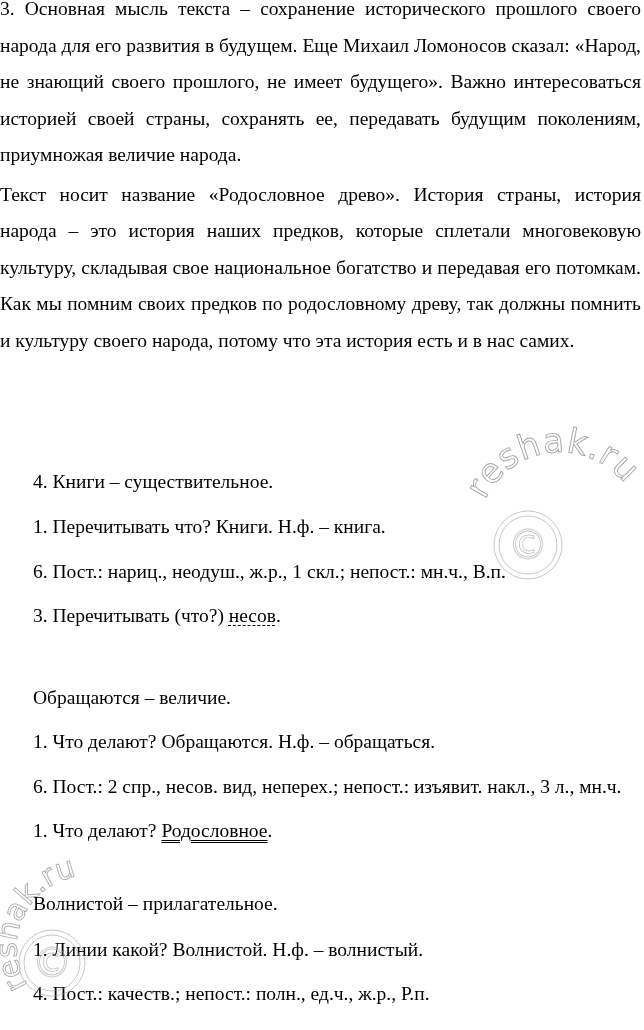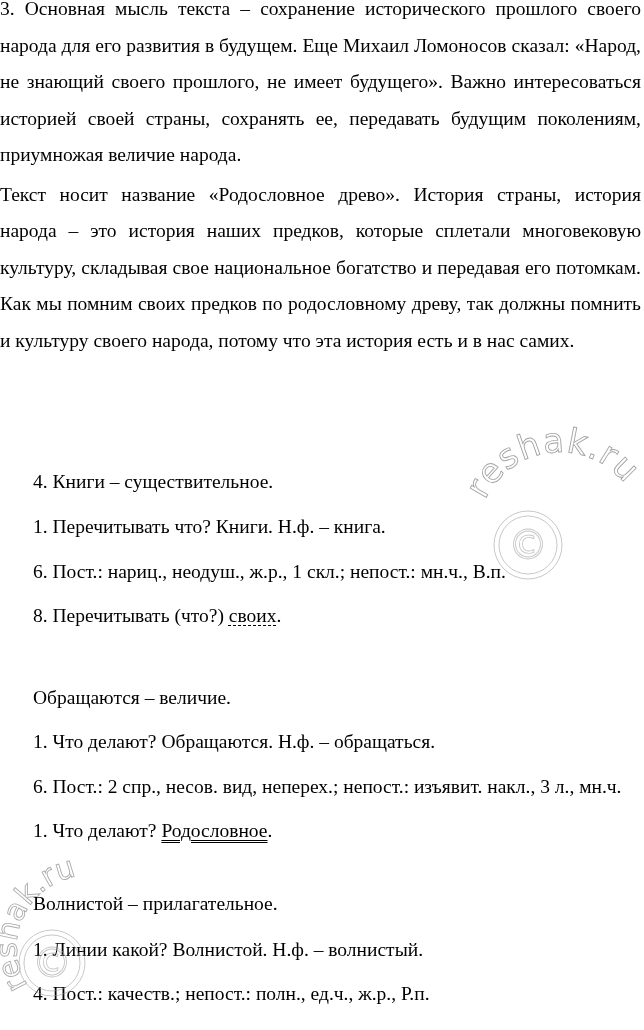--- a/index.html
+++ b/index.html
@@ -65,21 +65,21 @@
 
 <div class="doc">
 
   <p class="para">3. Основная мысль текста – сохранение исторического прошлого своего народа для его развития в будущем. Еще Михаил Ломоносов сказал: «Народ, не знающий своего прошлого, не имеет будущего». Важно интересоваться историей своей страны, сохранять ее, передавать будущим поколениям, приумножая величие народа.</p>
   <p class="para">Текст носит название «Родословное древо». История страны, история народа – это история наших предков, которые сплетали многовековую культуру, складывая свое национальное богатство и передавая его потомкам. Как мы помним своих предков по родословному древу, так должны помнить и культуру своего народа, потому что эта история есть и в нас самих.</p>
 
   <div>
     <p class="line" style="top:448px">4. Книги – существительное.</p>
     <p class="line" style="top:493px">1. Перечитывать что? Книги. Н.ф. – книга.</p>
     <p class="line" style="top:538px">6. Пост.: нариц., неодуш., ж.р., 1 скл.; непост.: мн.ч., В.п.</p>
-    <p class="line" style="top:582px"><span>8. Перечитывать (что?) </span><span class="u-dashed">своих</span><span>.</span></p>
+    <p class="line" style="top:582px"><span>3. Перечитывать (что?) </span><span class="u-dashed">несов</span><span>.</span></p>
   </div>
 
   <div>
     <p class="line" style="top:664px">Обращаются – величие.</p>
     <p class="line" style="top:708px">1. Что делают? Обращаются. Н.ф. – обращаться.</p>
     <p class="line" style="top:753px">6. Пост.: 2 спр., несов. вид, неперех.; непост.: изъявит. накл., 3 л., мн.ч.</p>
     <p class="line" style="top:797px"><span>1. Что делают? </span><span class="u-double">Родословное</span><span>.</span></p>
   </div>
 
   <div>

